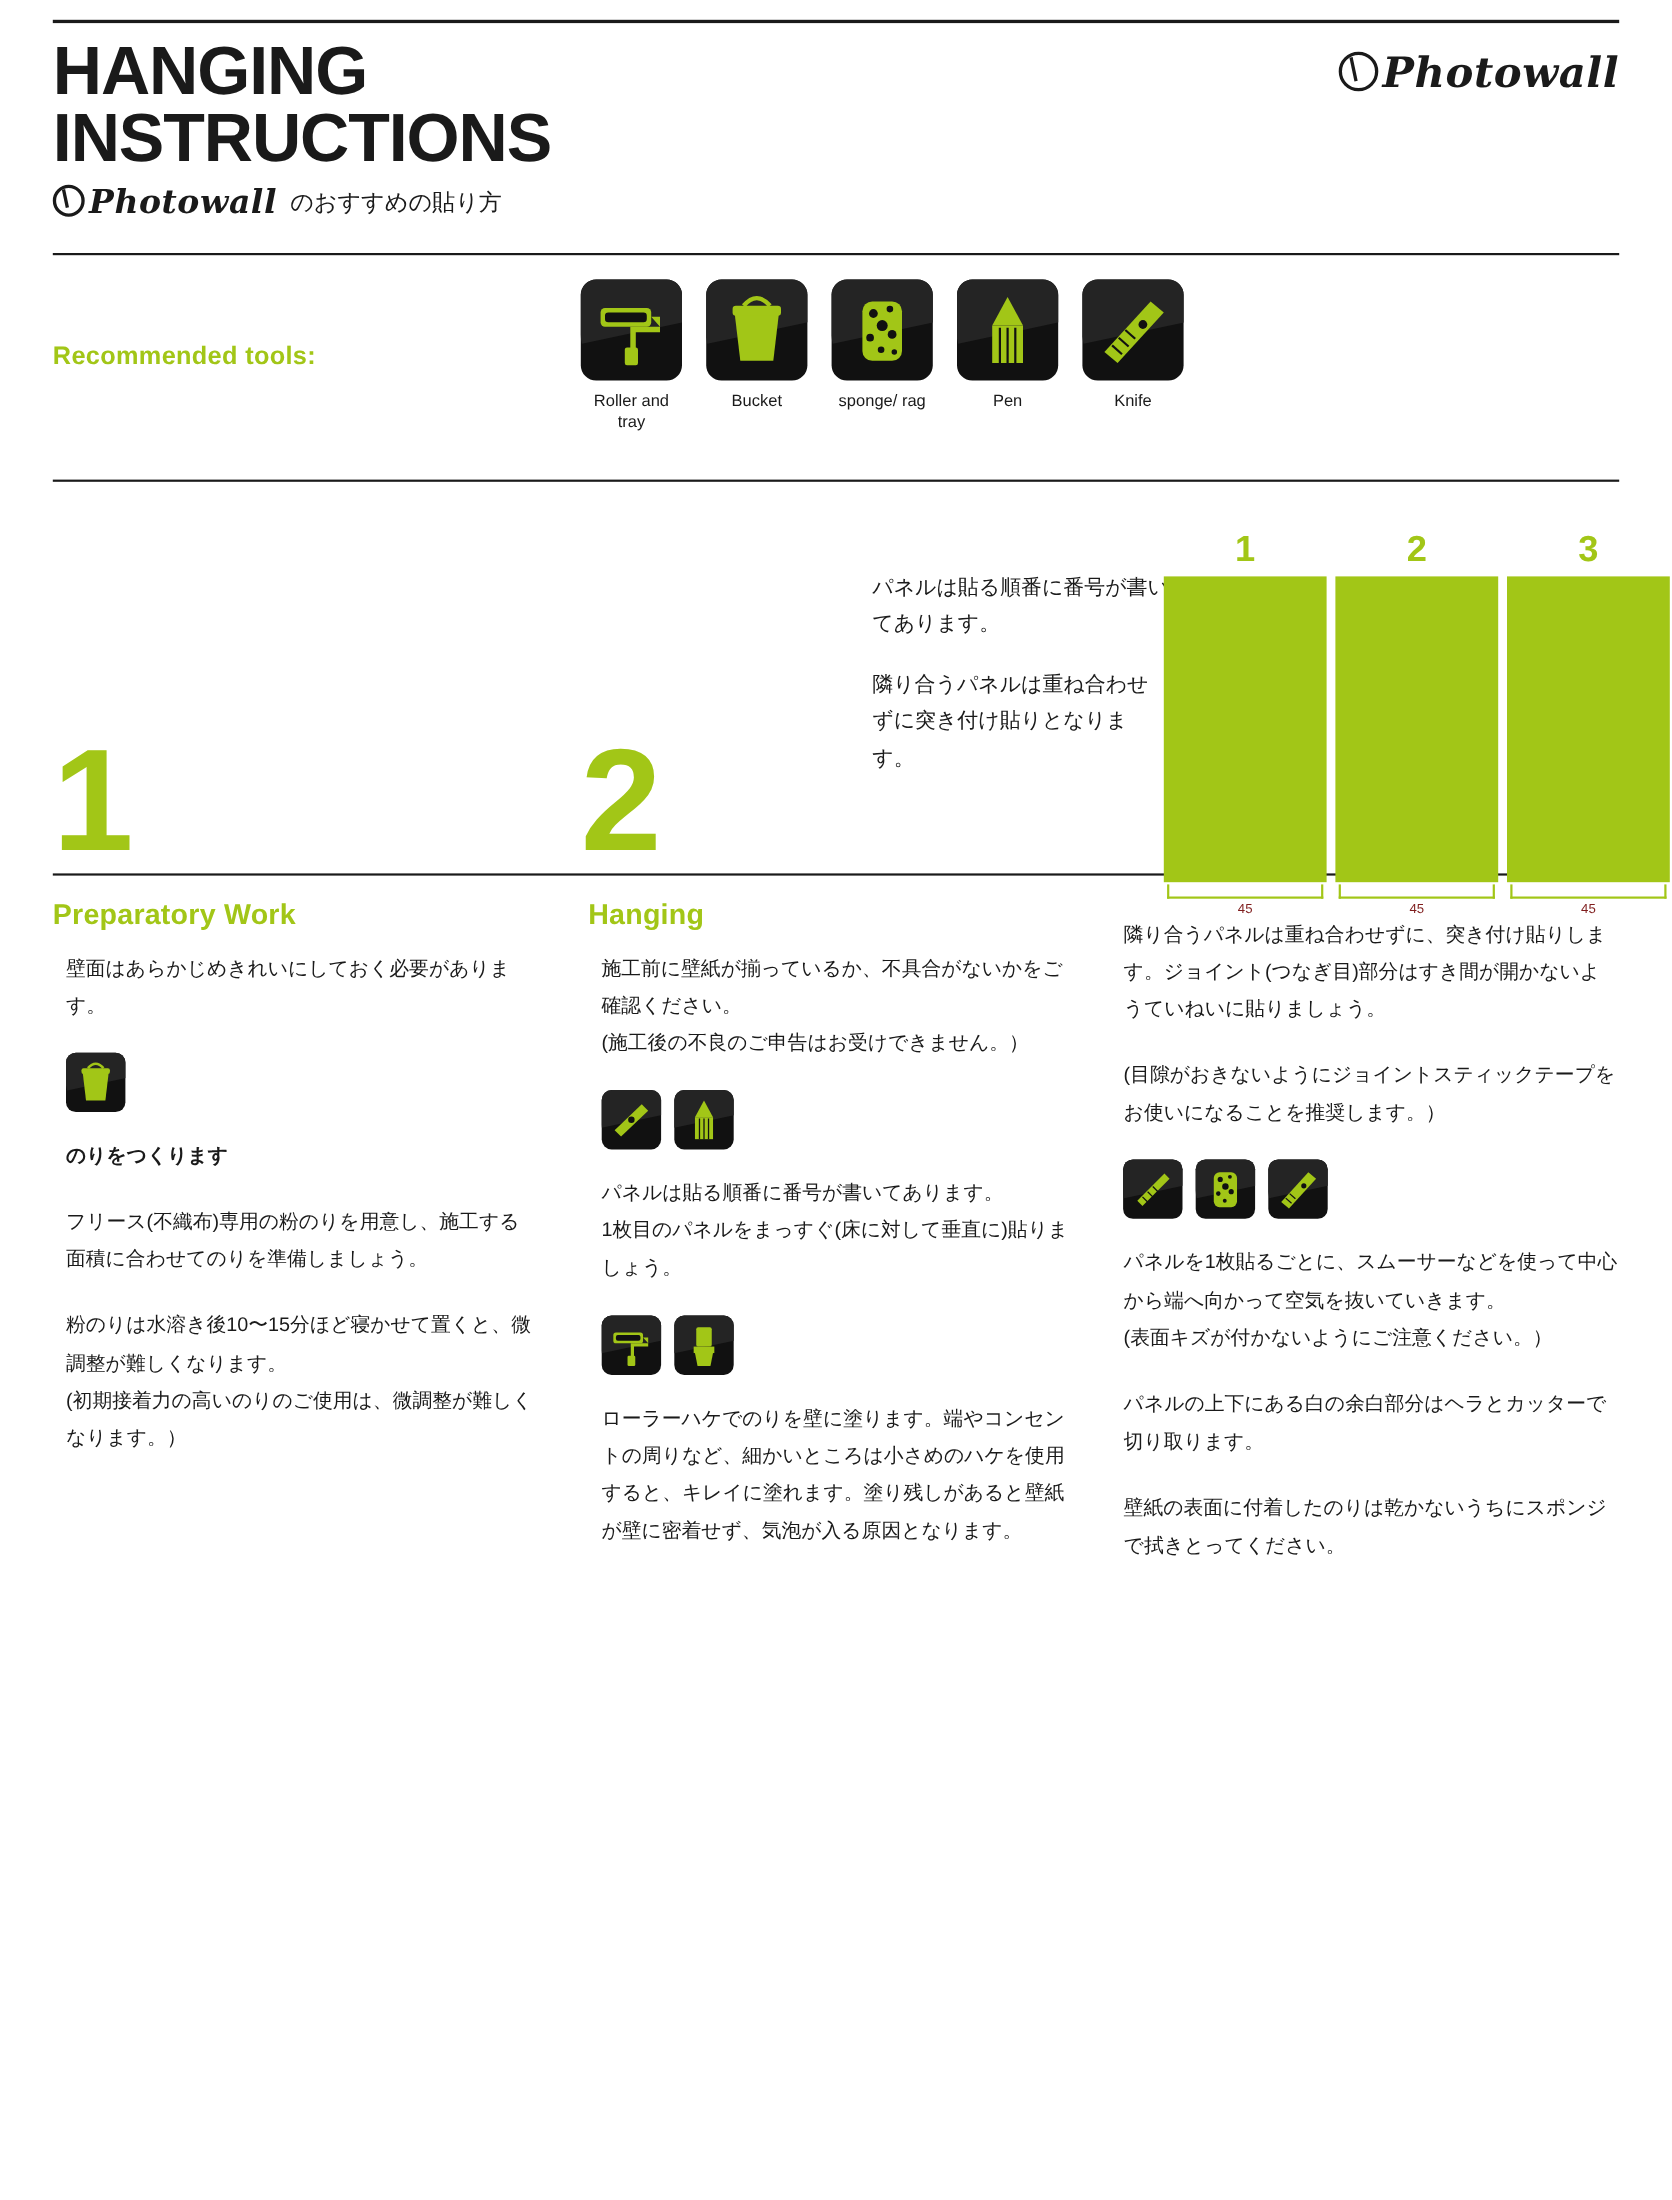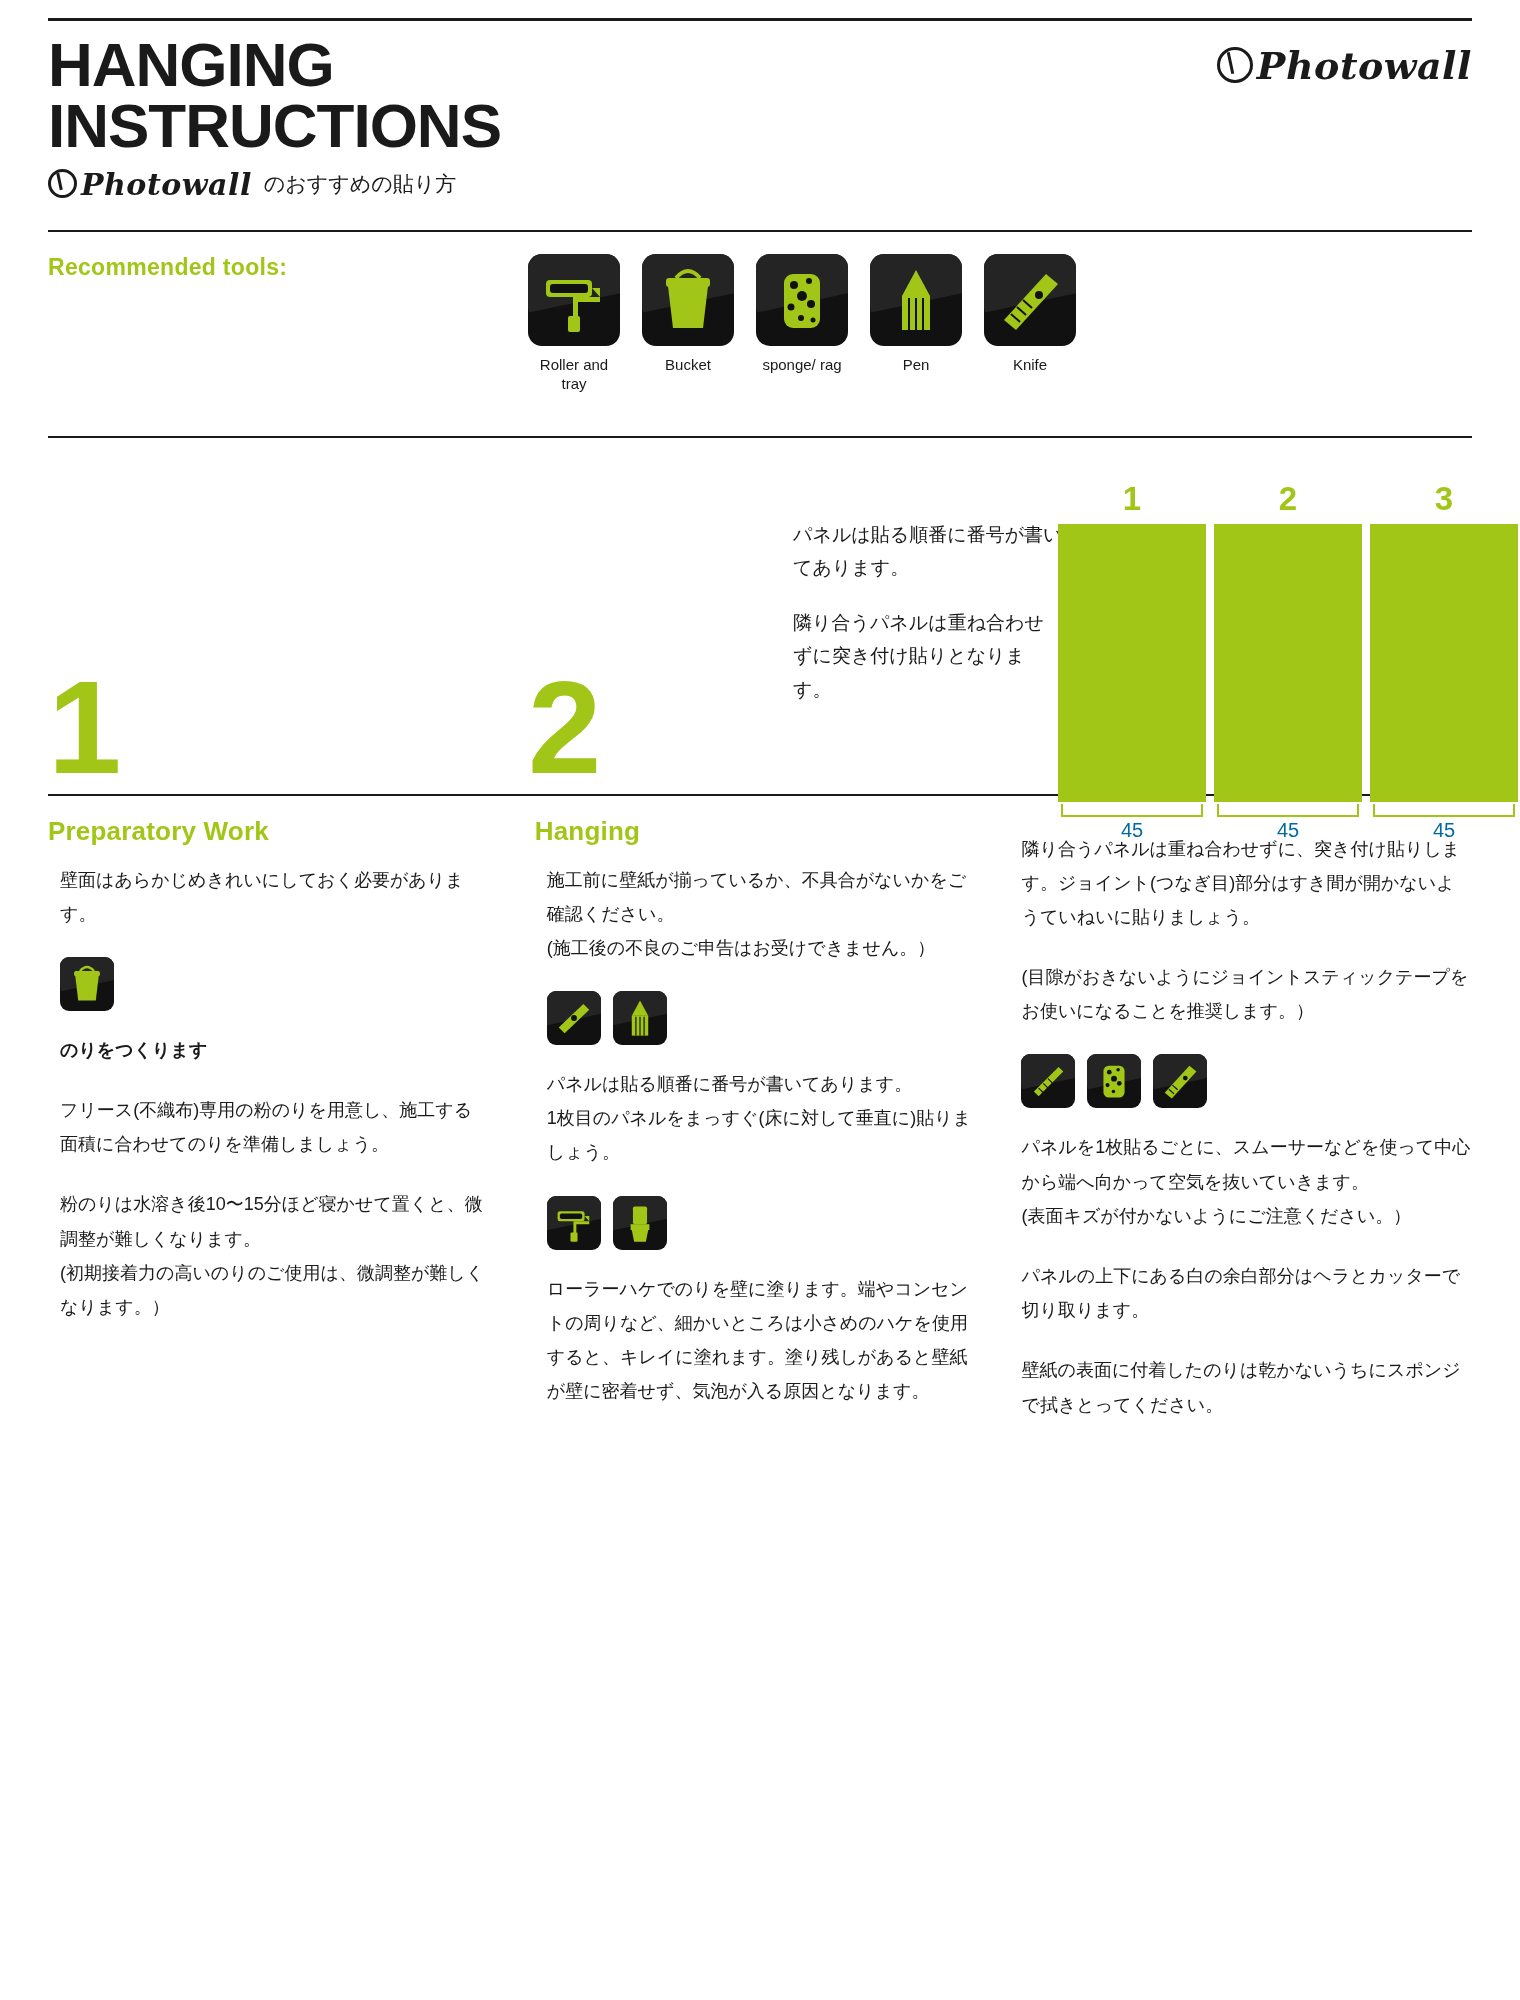--- a/index.html
+++ b/index.html
@@ -39,21 +39,21 @@
   }
   .subline{margin-top:10px;display:flex;align-items:flex-end;gap:12px;}
   .subline .logo-small{font-size:30px;}
   .subline .logo-small .logo-circle{width:23px;height:23px;border-width:3px;vertical-align:-3px;}
   .subline .logo-small .logo-circle:after{left:7px;top:1px;height:17px;}
   .sub-jp{font-size:21px;color:#1a1a1a;padding-bottom:4px;}
 
   
   .rule{height:2px;background:#1a1a1a;}
   .tools-rule{margin-top:28px;}
-  .tools{display:flex;align-items:flex-start;padding-top:22px;}
+  .tools{display:flex;align-items:center;padding-top:22px;}
   .tools-label{
     color:#a2c617;font-size:23px;font-weight:bold;letter-spacing:.3px;width:480px;flex:none;
   }
   .tool-list{display:flex;gap:22px;}
   .tool{width:92px;text-align:center;}
   .icon-box{
     width:92px;height:92px;border-radius:14px;background:#111111;
     position:relative;overflow:hidden;
   }
   .icon-box:before{
@@ -85,21 +85,21 @@
   .panel-labels div{
     width:148px;text-align:center;font-size:33px;font-weight:bold;color:#a2c617;
   }
   .panel-boxes{display:flex;gap:8px;margin-top:6px;}
   .panel-boxes div{width:148px;height:278px;background:#a2c617;}
   .panel-dims{display:flex;gap:8px;margin-top:2px;}
   .panel-dims .dim{width:148px;text-align:center;position:relative;height:30px;}
   .brace{
     height:11px;border:2px solid #a2c617;border-top:none;margin:0 3px;
   }
-  .dim-val{font-size:20px;color:#0369a1;margin-top:2px;}
+  .dim-val{font-size:12px;color:#7f1d1d;margin-top:2px;}
 
   .cols-rule{margin-top:6px;}
 
   
   .cols{display:flex;gap:16px;padding-top:20px;}
   .col{width:480px;padding-right:30px;box-sizing:border-box;}
   .col.c3{width:460px;padding-right:0;}
   .col-h{
     color:#a2c617;font-size:26px;font-weight:bold;margin:0 0 16px 0;letter-spacing:.2px;
   }

